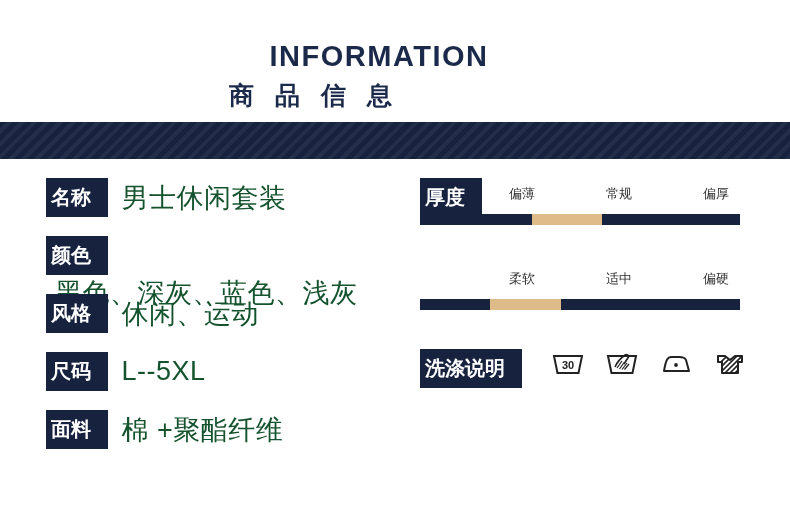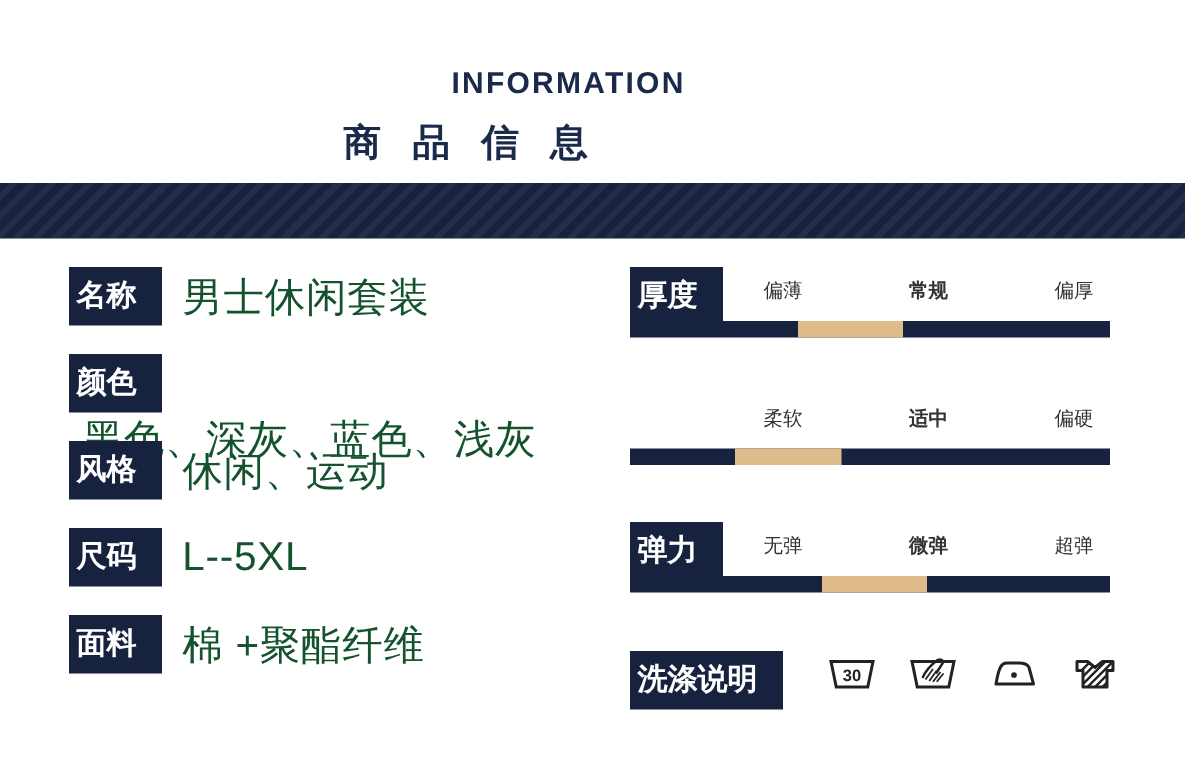--- a/index.html
+++ b/index.html
@@ -24,21 +24,21 @@
     width: 790px;
     height: 122px;
     background: #ffffff;
   }
   .title-en {
     position: absolute;
     left: 0;
     top: 40px;
     width: 758px;
     text-align: center;
-    font-size: 20px;
+    font-size: 29px;
     font-weight: bold;
     letter-spacing: 1.5px;
     color: #1b2a4a;
     line-height: 32px;
   }
   .title-cn {
     position: absolute;
     left: 0;
     top: 80px;
     width: 628px;
@@ -130,21 +130,21 @@
   .tick {
     position: absolute;
     top: 0;
     font-size: 13px;
     color: #333333;
     white-space: nowrap;
     transform: translateX(-50%);
     line-height: 24px;
   }
   .tick-0 { left: 13%; }
-  .tick-1 { left: 50%; font-weight: bold; }
+  .tick-1 { left: 50%; }
   .tick-2 { left: 87%; }
 
   .bar {
     position: absolute;
     left: 0;
     top: 36px;
     width: 320px;
     height: 11px;
     background: #17223f;
   }
@@ -239,33 +239,20 @@
         <span class="tick tick-0">柔软</span>
         <span class="tick tick-1">适中</span>
         <span class="tick tick-2">偏硬</span>
       </div>
     </div>
     <div class="bar">
       <div class="fill" style="left: 22%; width: 22%; background: rgb(223, 187, 137);"></div>
     </div>
   </div>
 
-  <div class="scale-row">
-    <div class="scale-head">
-      <span class="tag">弹力</span>
-      <div class="ticks">
-        <span class="tick tick-0">无弹</span>
-        <span class="tick tick-1">微弹</span>
-        <span class="tick tick-2">超弹</span>
-      </div>
-    </div>
-    <div class="bar">
-      <div class="fill" style="left: 40%; width: 22%; background: rgb(223, 187, 137);"></div>
-    </div>
-  </div>
 
   <div class="wash-row">
     <span class="tag">洗涤说明</span>
     <div class="wash-icons">
 
       <span>
         <svg width="32" height="26" viewBox="0 0 32 26">
           <path d="M2 5 L30 5 L26.5 22 L5.5 22 Z" fill="none" stroke="#222222" stroke-width="2"></path>
           <text x="16" y="18" text-anchor="middle" font-family="Liberation Sans, sans-serif" font-size="11" font-weight="bold" fill="#222222">30</text>
         </svg>

